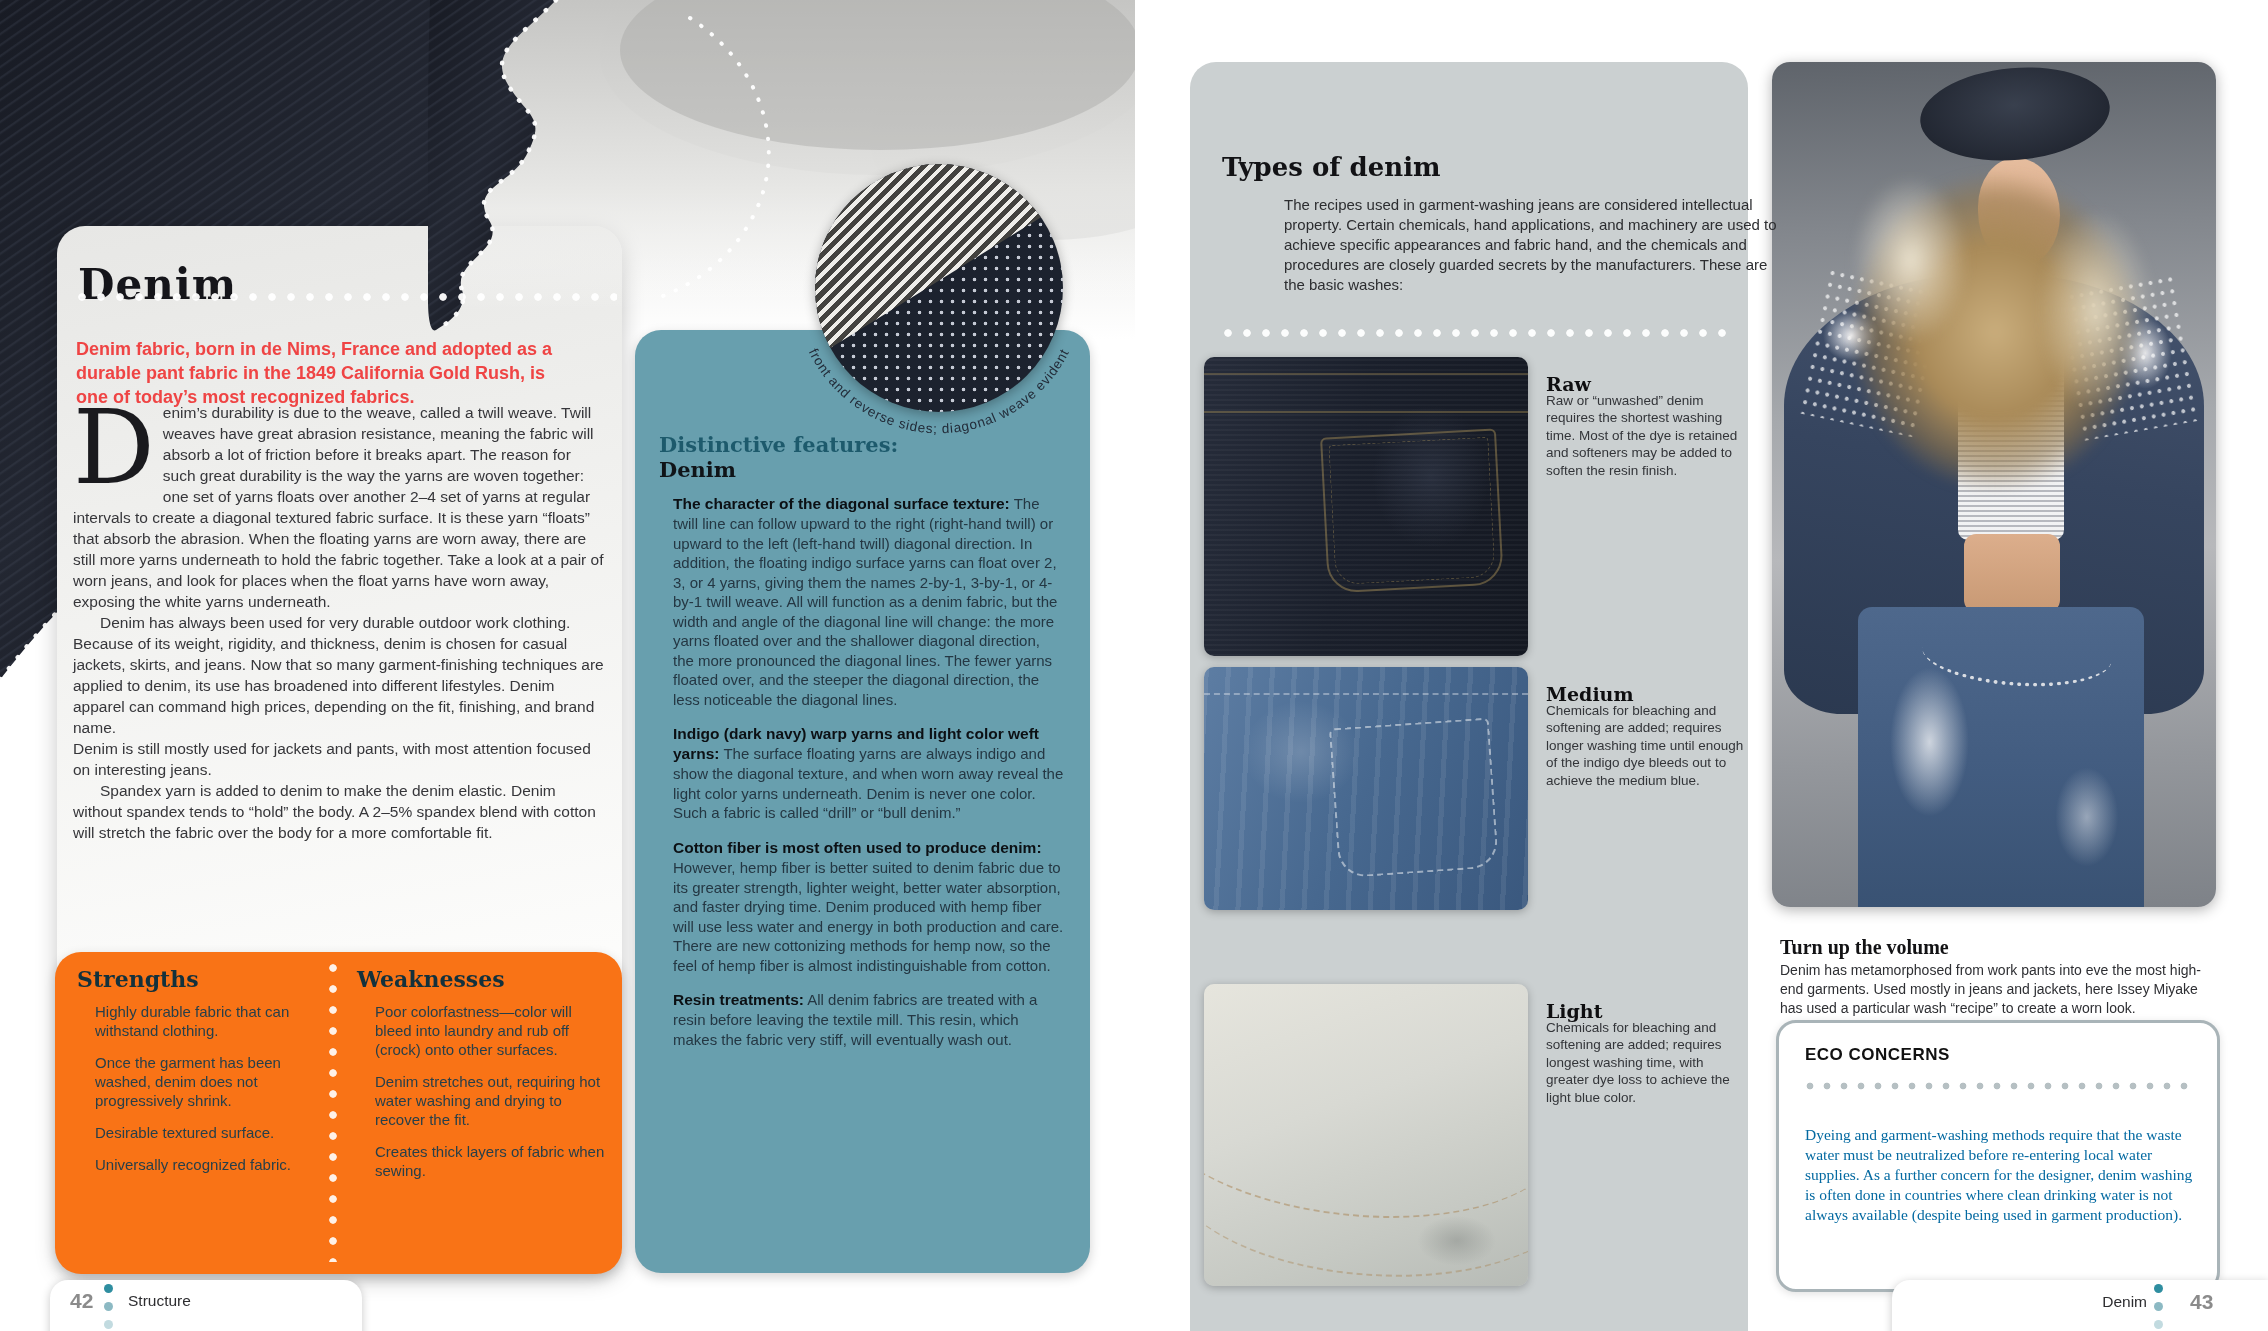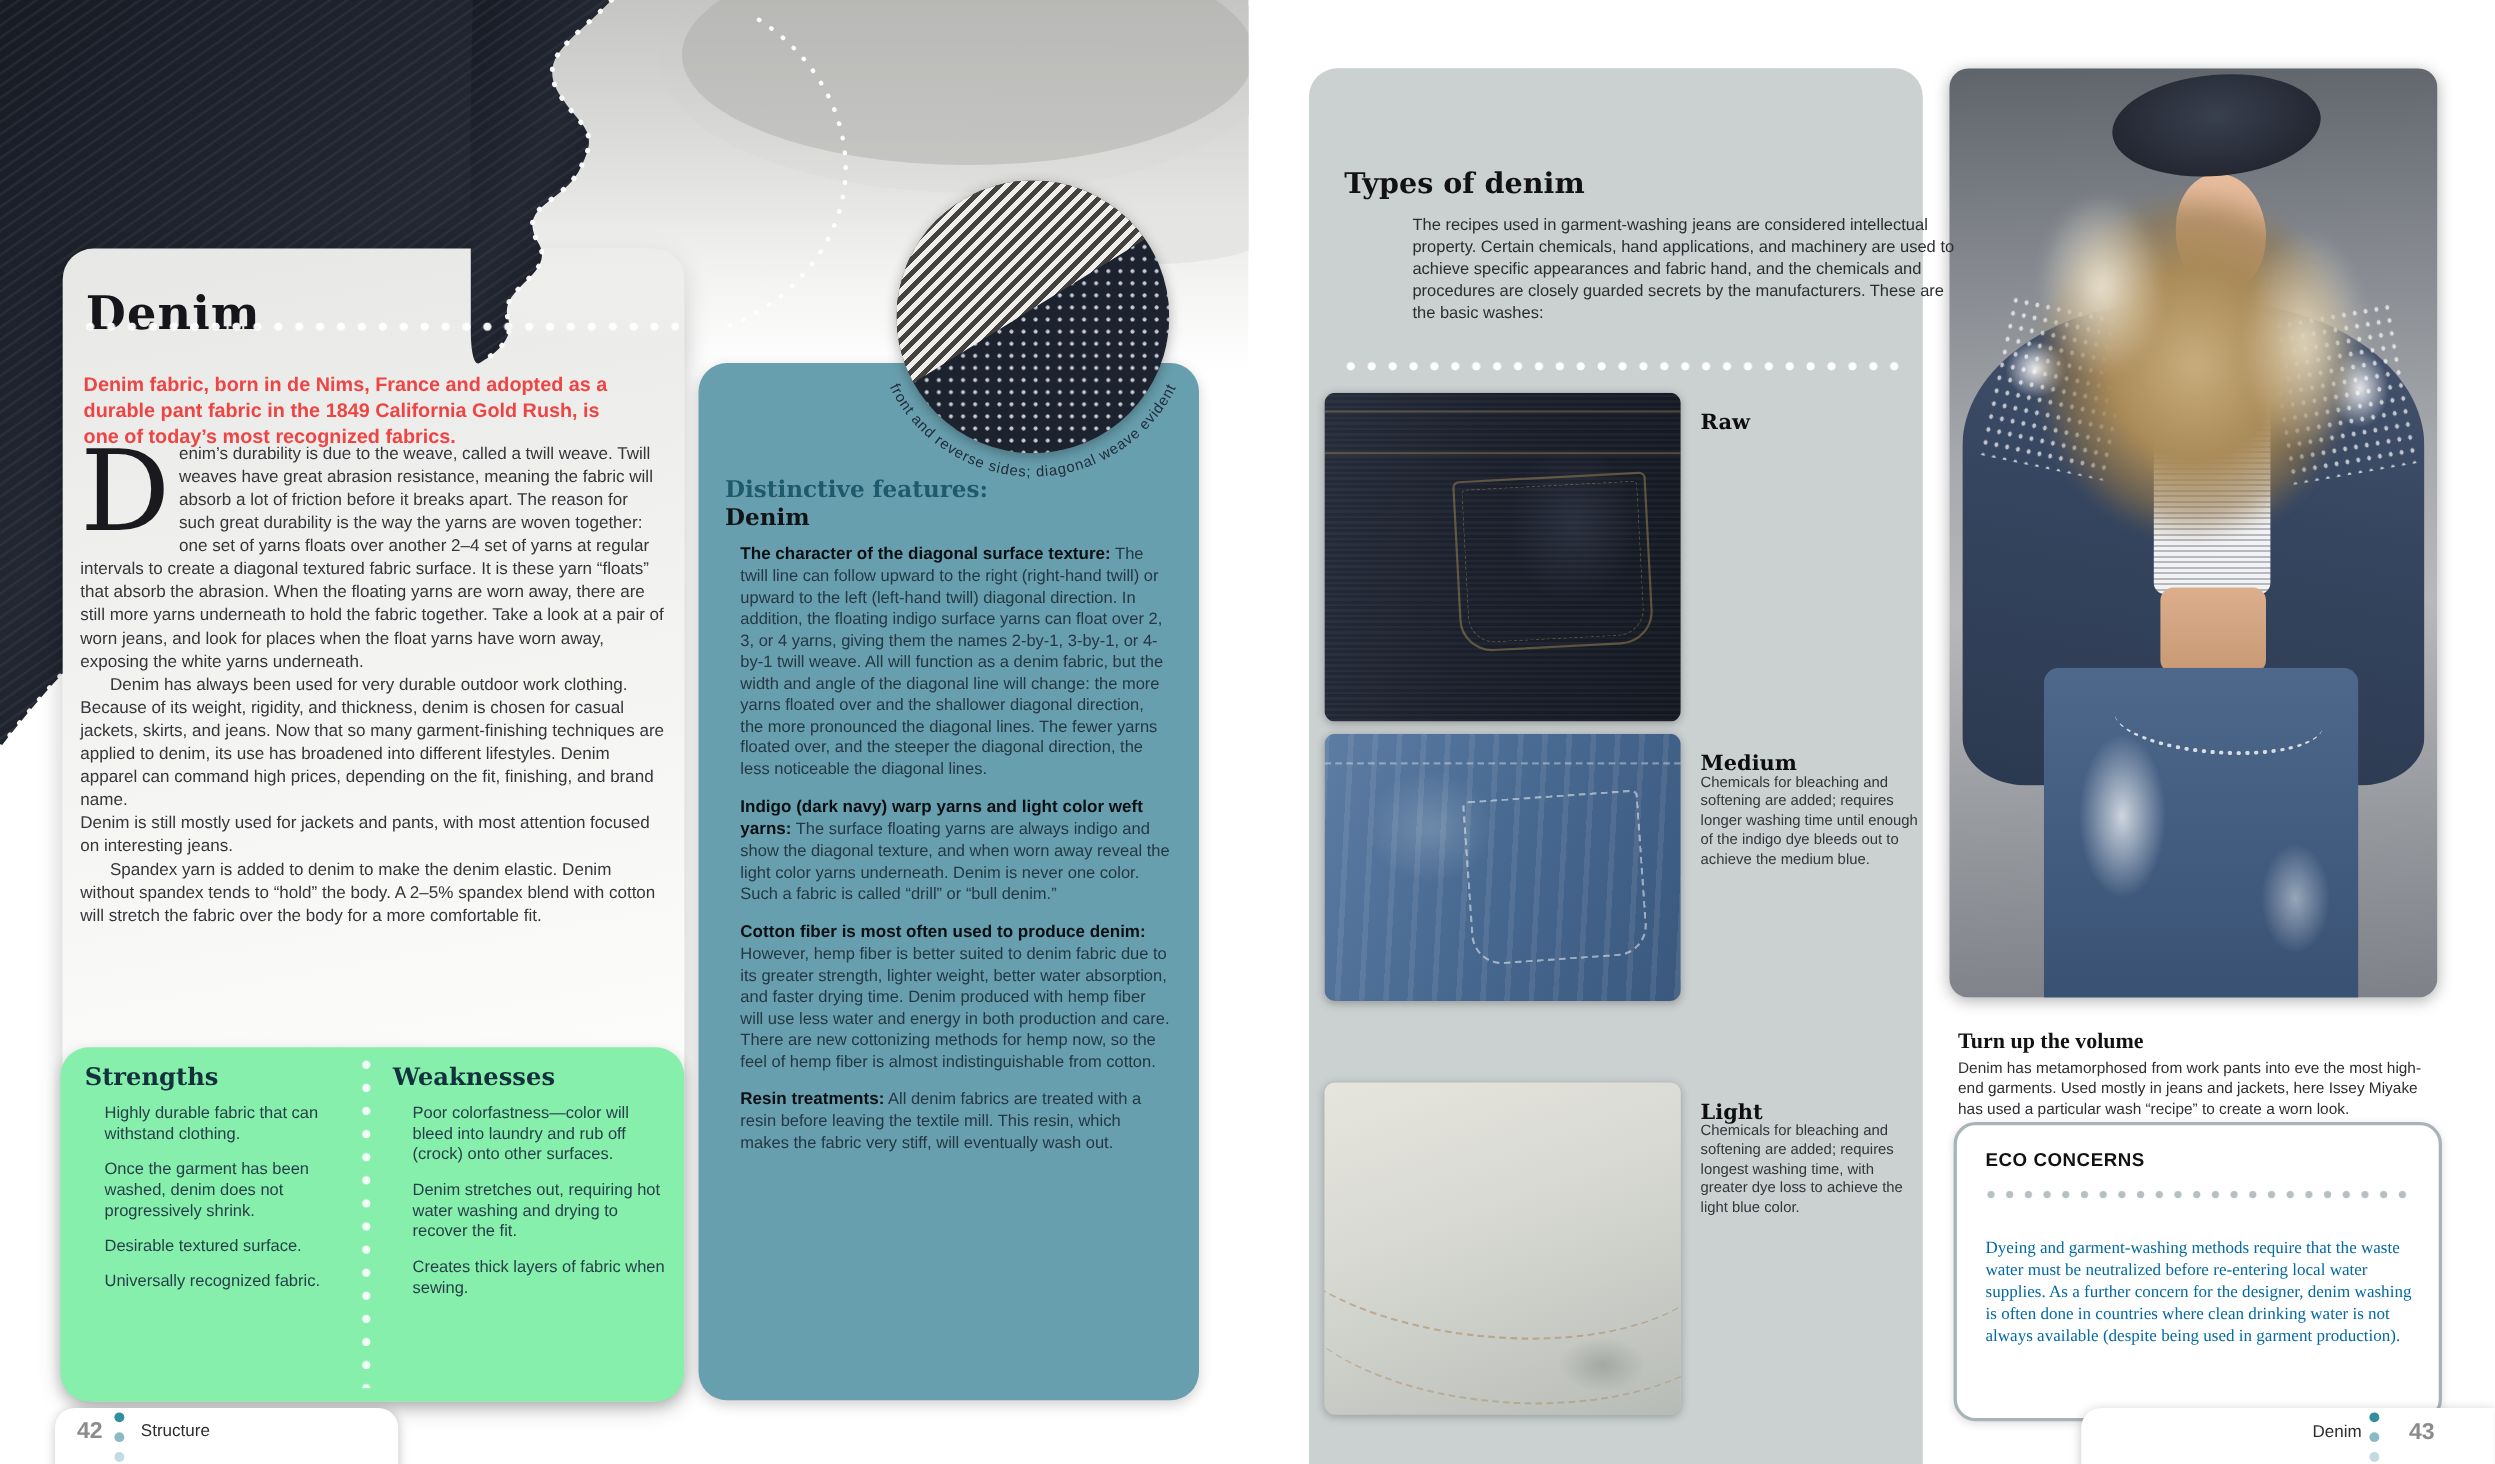--- a/index.html
+++ b/index.html
@@ -37,21 +37,21 @@
     font-size:15.5px; line-height:21px; color:#36363a; }
   .article p { margin:0; }
   .article p.ind { text-indent:27px; }
   .dropcap {
     float:left; font-family:"DejaVu Serif", serif; font-size:102px; line-height:80px;
     padding:6px 8px 0 0; color:#1a1a1e;
   }
 
   .swbox {
     position:absolute; left:55px; top:952px; width:567px; height:322px; z-index:4;
-    border-radius:26px; background:#86efac; box-shadow:0 4px 12px rgba(0,0,0,.18);
+    border-radius:26px; background:#f97316; box-shadow:0 4px 12px rgba(0,0,0,.18);
   }
   .swcol { position:absolute; top:14px; }
   .swcol.s { left:22px; width:252px; }
   .swcol.w { left:302px; width:254px; }
   .swcol h3 { font-family:"DejaVu Serif", serif; font-size:22px; color:#13313c; margin:0 0 10px 0; }
   .swcol ul { list-style:none; margin:0; padding:0 0 0 18px; }
   .swcol li { font-size:15px; line-height:1.27; color:#273f49; margin-bottom:13px; }
   .dotcol {
     background-image:radial-gradient(circle at 6px 6px, rgba(255,255,255,0.9) 3.4px, rgba(255,255,255,0) 4.1px);
     background-size:12px 21px; background-repeat:repeat-y; width:12px;
@@ -322,20 +322,21 @@
   <p class="panel-intro">The recipes used in garment-washing jeans are considered intellectual property.  Certain chemicals, hand applications, and machinery are used to achieve specific appearances and fabric hand, and the chemicals and procedures are closely guarded secrets by the manufacturers. These are the basic washes:</p>
   <div class="dotrow dotrow-panel"></div>
 
   <div id="photo-raw" class="photo">
     <div class="p-waist"></div>
     <div class="p-pocket">
         <div class="p-pocket-inner"></div>
       </div>
   </div>
   <h4 id="wn-raw" class="wash-name">Raw</h4>
+  <p id="wd-raw" class="wash-desc">Raw or “unwashed” denim requires the shortest washing time. Most of the dye is retained and softeners may be added to soften the resin finish.</p>
 
   <div id="photo-medium" class="photo">
     <div class="p-seam2"></div>
     <div class="p-pocket2"></div>
   </div>
   <h4 id="wn-medium" class="wash-name">Medium</h4>
   <p id="wd-medium" class="wash-desc">Chemicals for bleaching and softening are added; requires longer washing time until enough of the indigo dye bleeds out to achieve the medium blue.</p>
 
   <div id="photo-light" class="photo">
     <div class="p-curve1"></div>

